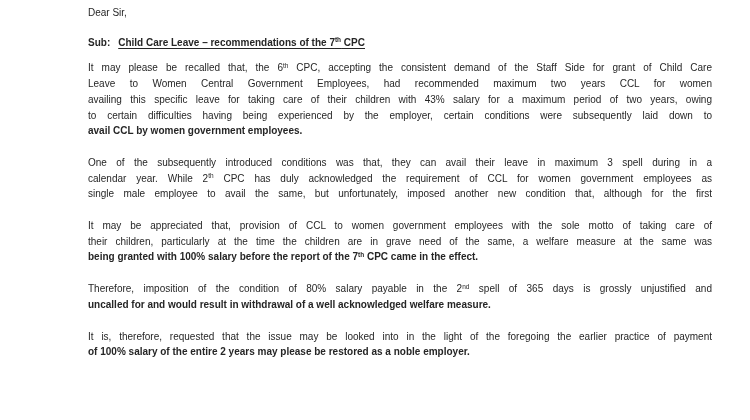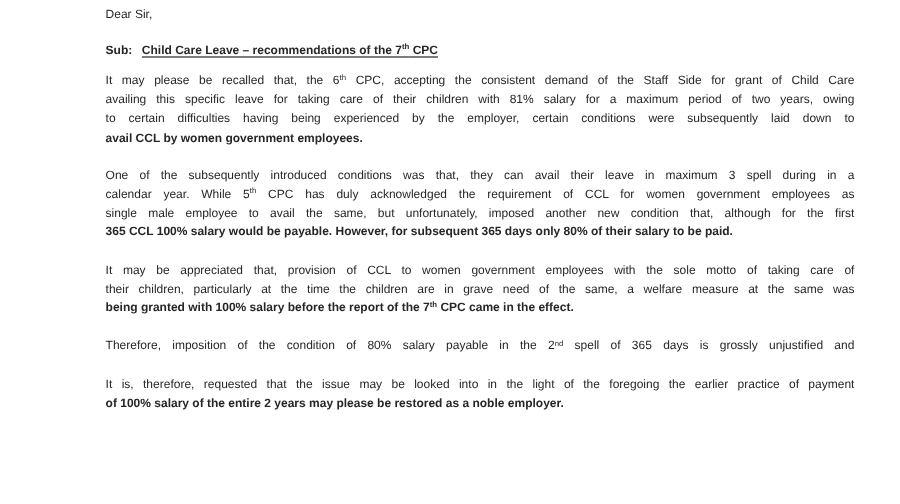--- a/index.html
+++ b/index.html
@@ -66,36 +66,37 @@
 <div class="page">
   <div class="salutation">Dear Sir,</div>
 
   <div class="subject">
     <span class="subj-label">Sub:</span><span class="subj-title"><span>Child Care Leave – recommendations of the 7</span><sup>th</sup><span> CPC</span></span>
   </div>
 
   <div class="letter-body">
       <div class="paragraph">
         <div class="line"><span>It may please be recalled that, the 6</span><sup>th</sup><span> CPC, accepting the consistent demand of the Staff Side for grant of Child Care</span></div>
-        <div class="line"><span>availing this specific leave for taking care of their children with 81% salary for a maximum period of two years, owing</span></div>
+        <div class="line"><span>Leave to Women Central Government Employees, had recommended maximum two years CCL for women</span></div>
+        <div class="line"><span>availing this specific leave for taking care of their children with 43% salary for a maximum period of two years, owing</span></div>
         <div class="line"><span>to certain difficulties having being experienced by the employer, certain conditions were subsequently laid down to</span></div>
         <div class="line last"><span>avail CCL by women government employees.</span></div>
       </div>
       <div class="paragraph">
         <div class="line"><span>One of the subsequently introduced conditions was that, they can avail their leave in maximum 3 spell during in a</span></div>
-        <div class="line"><span>calendar year. While 5</span><sup>th</sup><span> CPC has duly acknowledged the requirement of CCL for women government employees as</span></div>
+        <div class="line"><span>calendar year. While 2</span><sup>th</sup><span> CPC has duly acknowledged the requirement of CCL for women government employees as</span></div>
         <div class="line"><span>single male employee to avail the same, but unfortunately, imposed another new condition that, although for the first</span></div>
-        <div class="line last"><span>365 CCL 100% salary would be payable. However, for subsequent 365 days only 80% of their salary to be paid.</span></div>
       </div>
       <div class="paragraph">
         <div class="line"><span>It may be appreciated that, provision of CCL to women government employees with the sole motto of taking care of</span></div>
         <div class="line"><span>their children, particularly at the time the children are in grave need of the same, a welfare measure at the same was</span></div>
         <div class="line last"><span>being granted with 100% salary before the report of the 7</span><sup>th</sup><span> CPC came in the effect.</span></div>
       </div>
       <div class="paragraph">
         <div class="line"><span>Therefore, imposition of the condition of 80% salary payable in the 2</span><sup>nd</sup><span> spell of 365 days is grossly unjustified and</span></div>
+        <div class="line last"><span>uncalled for and would result in withdrawal of a well acknowledged welfare measure.</span></div>
       </div>
       <div class="paragraph">
         <div class="line"><span>It is, therefore, requested that the issue may be looked into in the light of the foregoing the earlier practice of payment</span></div>
         <div class="line last"><span>of 100% salary of the entire 2 years may please be restored as a noble employer.</span></div>
       </div>
     </div>
 </div>
 
 </body></html>

